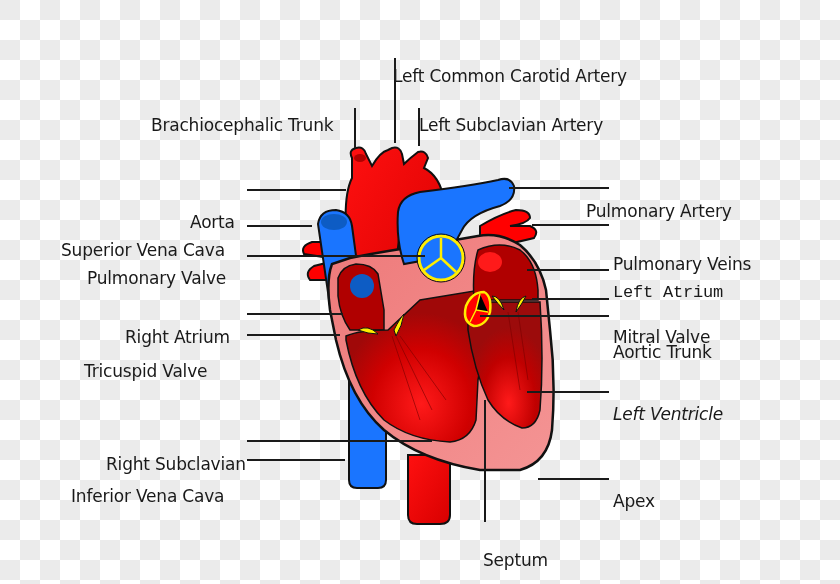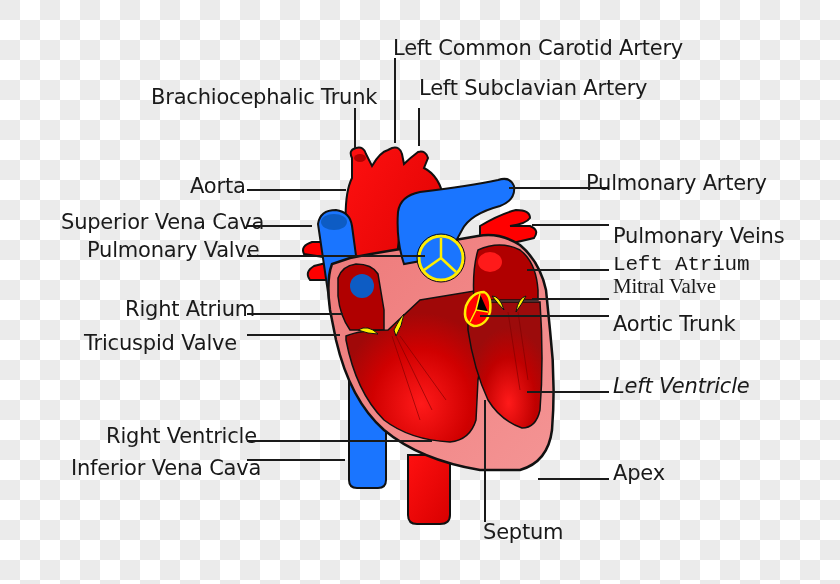--- a/index.html
+++ b/index.html
@@ -8,22 +8,22 @@
     background-color: #ffffff;
     background-image:
       linear-gradient(45deg, #ebebeb 25%, transparent 25%, transparent 75%, #ebebeb 75%),
       linear-gradient(45deg, #ebebeb 25%, transparent 25%, transparent 75%, #ebebeb 75%);
     background-size: 40px 40px;
     background-position: 20px 0, 0 20px;
     font-family: "DejaVu Sans", sans-serif;
   }
   #diagram { position: absolute; left: 0; top: 0; }
   .label {
-    position: absolute; font-size: 21px; color: #1a1a1a; white-space: nowrap;
-    line-height: 20px; letter-spacing: -0.2px;
+    position: absolute; font-size: 17px; color: #1a1a1a; white-space: nowrap;
+    line-height: 20px; letter-spacing: -0.2px; margin-top: 28px;
   }
 </style>
 </head>
 <body>
 
 <svg id="diagram" width="840" height="584" viewBox="0 0 840 584" xmlns="http://www.w3.org/2000/svg">
   <defs>
     <linearGradient id="redGrad" x1="0" y1="0" x2="1" y2="1">
       <stop offset="0" stop-color="#ff1010"></stop>
       <stop offset="1" stop-color="#d80000"></stop>
@@ -137,28 +137,28 @@
     <line x1="532" y1="299" x2="609" y2="299"></line>
     <line x1="480" y1="316" x2="609" y2="316"></line>
     <line x1="527" y1="392" x2="609" y2="392"></line>
     <line x1="538" y1="479" x2="609" y2="479"></line>
     <line x1="485" y1="400" x2="485" y2="522"></line>
   </g>
 </svg>
 
 <div class="label" style="left:393px;top:38px;">Left Common Carotid Artery</div>
 <div class="label" style="left:151px;top:87px;">Brachiocephalic Trunk</div>
-<div class="label" style="left:419px;top:78px;">Left Subclavian Artery</div>
-<div class="label" style="left:190px;top:176px;">Aorta</div>
+<div class="label" style="left:419px;top:87px;">Left Subclavian Artery</div>
+<div class="label" style="left:190px;top:184px;">Aorta</div>
 <div class="label" style="left:61px;top:212px;">Superior Vena Cava</div>
 <div class="label" style="left:87px;top:240px;">Pulmonary Valve</div>
 <div class="label" style="left:125px;top:299px;">Right Atrium</div>
 <div class="label" style="left:84px;top:333px;">Tricuspid Valve</div>
-<div class="label" style="left:106px;top:426px;">Right Ventricle</div>
+<div class="label" style="left:106px;top:426px;">Right Subclavian</div>
 <div class="label" style="left:71px;top:458px;">Inferior Vena Cava</div>
 <div class="label" style="left:586px;top:173px;">Pulmonary Artery</div>
 <div class="label" style="left:613px;top:226px;">Pulmonary Veins</div>
 <div class="label" style="left:613px;top:255px;font-family:Liberation Mono, monospace;">Left Atrium</div>
-<div class="label" style="left:613px;top:276px;font-family:Liberation Serif, serif;">Mitral Valve</div>
+<div class="label" style="left:613px;top:299px;">Mitral Valve</div>
 <div class="label" style="left:613px;top:314px;">Aortic Trunk</div>
 <div class="label" style="left:613px;top:376px;font-style:italic;">Left Ventricle</div>
 <div class="label" style="left:613px;top:463px;">Apex</div>
 <div class="label" style="left:483px;top:522px;text-align:right;">Septum</div>
 
 </body></html>

